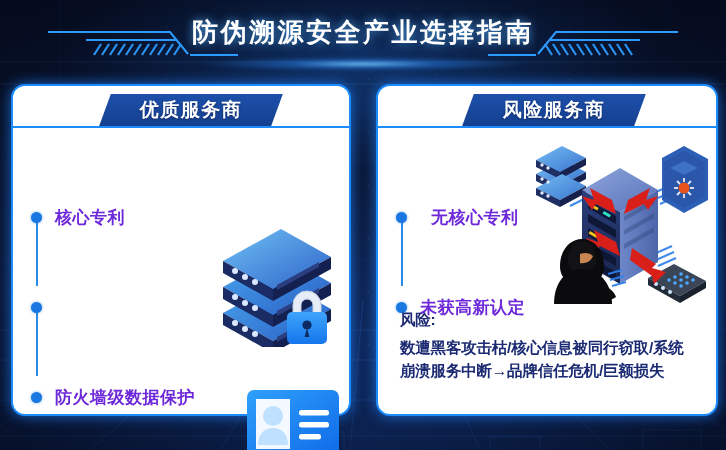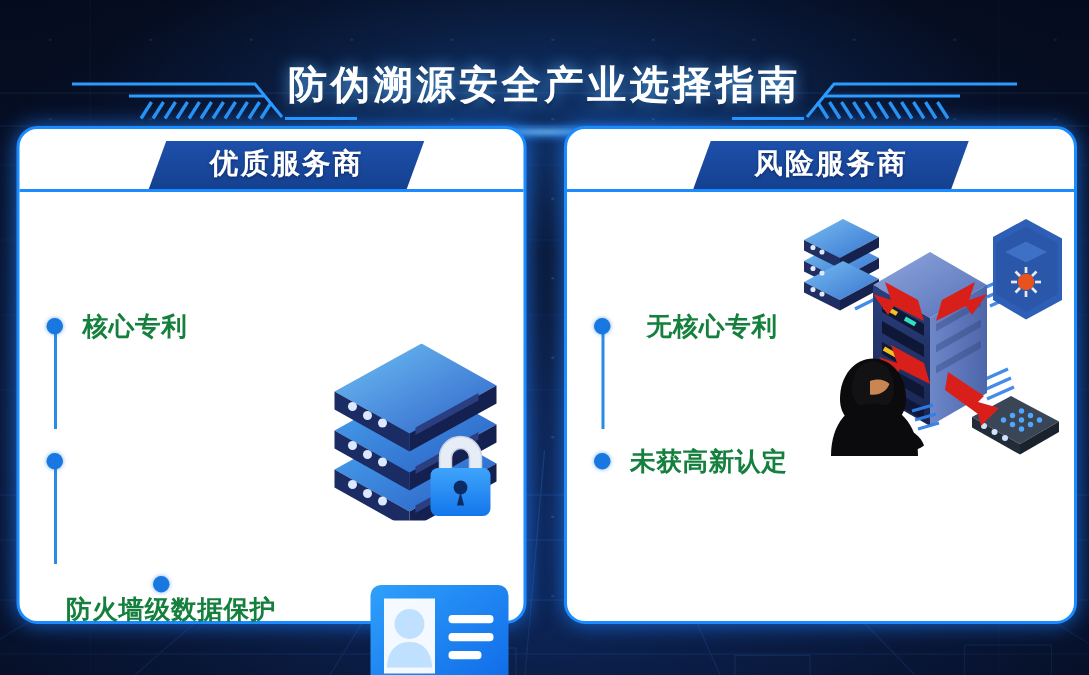--- a/index.html
+++ b/index.html
@@ -16,21 +16,21 @@
   }
   
   .bg-grid{position:absolute;inset:0;pointer-events:none;opacity:.55;}
   .bg-dots{position:absolute;inset:0;pointer-events:none;
     background-image:radial-gradient(circle, rgba(150,200,255,.55) 0.7px, transparent 1px);
     background-size:67px 53px;opacity:.35;}
   .bg-vig{position:absolute;inset:0;pointer-events:none;
     background:radial-gradient(ellipse 520px 300px at 363px 225px, rgba(0,0,0,0) 40%, rgba(2,6,20,.55) 100%);}
 
   
-  .titlewrap{position:absolute;left:0;top:0;width:726px;height:72px;margin-top:24px;}
+  .titlewrap{position:absolute;left:0;top:0;width:726px;height:72px;}
   .title-glow{position:absolute;left:150px;top:55px;width:426px;height:18px;
     background:radial-gradient(ellipse 213px 9px at 50% 50%, rgba(120,200,255,.95) 0%, rgba(40,130,240,.45) 35%, rgba(10,40,110,0) 78%);
     filter:blur(1.5px);}
   .title{position:absolute;left:0;right:0;top:15px;text-align:center;
     font-size:26px;font-weight:bold;color:#ffffff;letter-spacing:2.5px;
     text-shadow:0 0 10px rgba(90,180,255,.85), 0 2px 3px rgba(0,20,60,.9);
     font-family:"Liberation Sans","DejaVu Sans",sans-serif;}
   .deco{position:absolute;top:24px;height:34px;width:190px;}
   .deco.left{left:48px;}
   .deco.right{right:48px;}
@@ -50,21 +50,21 @@
     font-size:19px;font-weight:bold;letter-spacing:1.5px;text-align:center;line-height:32px;
     text-shadow:0 1px 2px rgba(0,15,50,.5);}
   .card.left .banner{left:92px;width:172px;}
   .card.right .banner{left:90px;width:172px;}
 
   
   .bullets{position:absolute;left:18px;top:62px;width:250px;}
   .brow{position:relative;display:flex;align-items:center;height:26px;}
   .bdot{width:11px;height:11px;border-radius:50%;background:#1877e0;flex:0 0 auto;
     box-shadow:0 0 3px rgba(24,119,224,.6);}
-  .blabel{margin-left:13px;font-size:17px;font-weight:bold;color:#15803d;
+  .blabel{margin-left:13px;font-size:17px;font-weight:bold;color:#6d28d9;
     white-space:nowrap;letter-spacing:.5px;}
   .bline{position:absolute;left:5px;width:1.6px;background:#2a8ae8;}
 
   
   .risknote{position:absolute;left:22px;top:222px;width:312px;color:#1b2a72;}
   .risknote .rl{font-size:15.5px;font-weight:bold;line-height:23px;white-space:nowrap;letter-spacing:-.2px;}
   .risknote .rl.head{margin-bottom:5px;}
 
   
   .ill{position:absolute;}
@@ -168,21 +168,21 @@
       <div class="bline" style="top:68px;height:70px;"></div>
       <div class="bline" style="top:158px;height:70px;"></div>
 
       <div class="brow" style="position:absolute;top:56px;left:0;">
         <span class="bdot"></span>
         <span class="blabel">核心专利</span>
       </div>
       <div class="brow" style="position:absolute;top:146px;left:0;">
         <span class="bdot"></span>
       </div>
-      <div class="brow" style="position:absolute;top:236px;left:0;flex-direction:column;">
+      <div class="brow" style="position:absolute;top:236px;left:0;">
         <span class="bdot"></span>
         <span class="blabel">防火墙级数据保护</span>
       </div>
     </div>
 
     <svg class="ill svr" viewBox="0 0 128 118">
       <defs>
         <linearGradient id="svTop" x1="0" y1="0" x2="1" y2="1">
           <stop offset="0" stop-color="#6fc0f5"></stop>
             <stop offset="1" stop-color="#2e63c8"></stop>
@@ -266,20 +266,25 @@
       <div class="brow" style="position:absolute;top:56px;left:0;gap:11px;">
         <span class="bdot"></span>
         <span class="blabel">无核心专利</span>
       </div>
       <div class="brow" style="position:absolute;top:146px;left:0;justify-content:space-between;">
         <span class="bdot"></span>
         <span class="blabel">未获高新认定</span>
       </div>
     </div>
 
+    <div class="risknote">
+      <div class="rl head">风险:</div>
+      <div class="rl">数遭黑客攻击枯/核心信息被同行窃取/系统</div>
+      <div class="rl">崩溃服务中断→品牌信任危机/巨额损失</div>
+    </div>
 
     <svg class="ill hack" viewBox="0 0 192 166">
       <defs>
         <linearGradient id="rkFront" x1="0" y1="0" x2="0" y2="1">
           <stop offset="0" stop-color="#2b3f7e"></stop>
             <stop offset="1" stop-color="#18254f"></stop>
         </linearGradient>
         <linearGradient id="rkSide" x1="0" y1="0" x2="1" y2="0">
           <stop offset="0" stop-color="#6d87c9"></stop>
             <stop offset="1" stop-color="#4d66aa"></stop>

